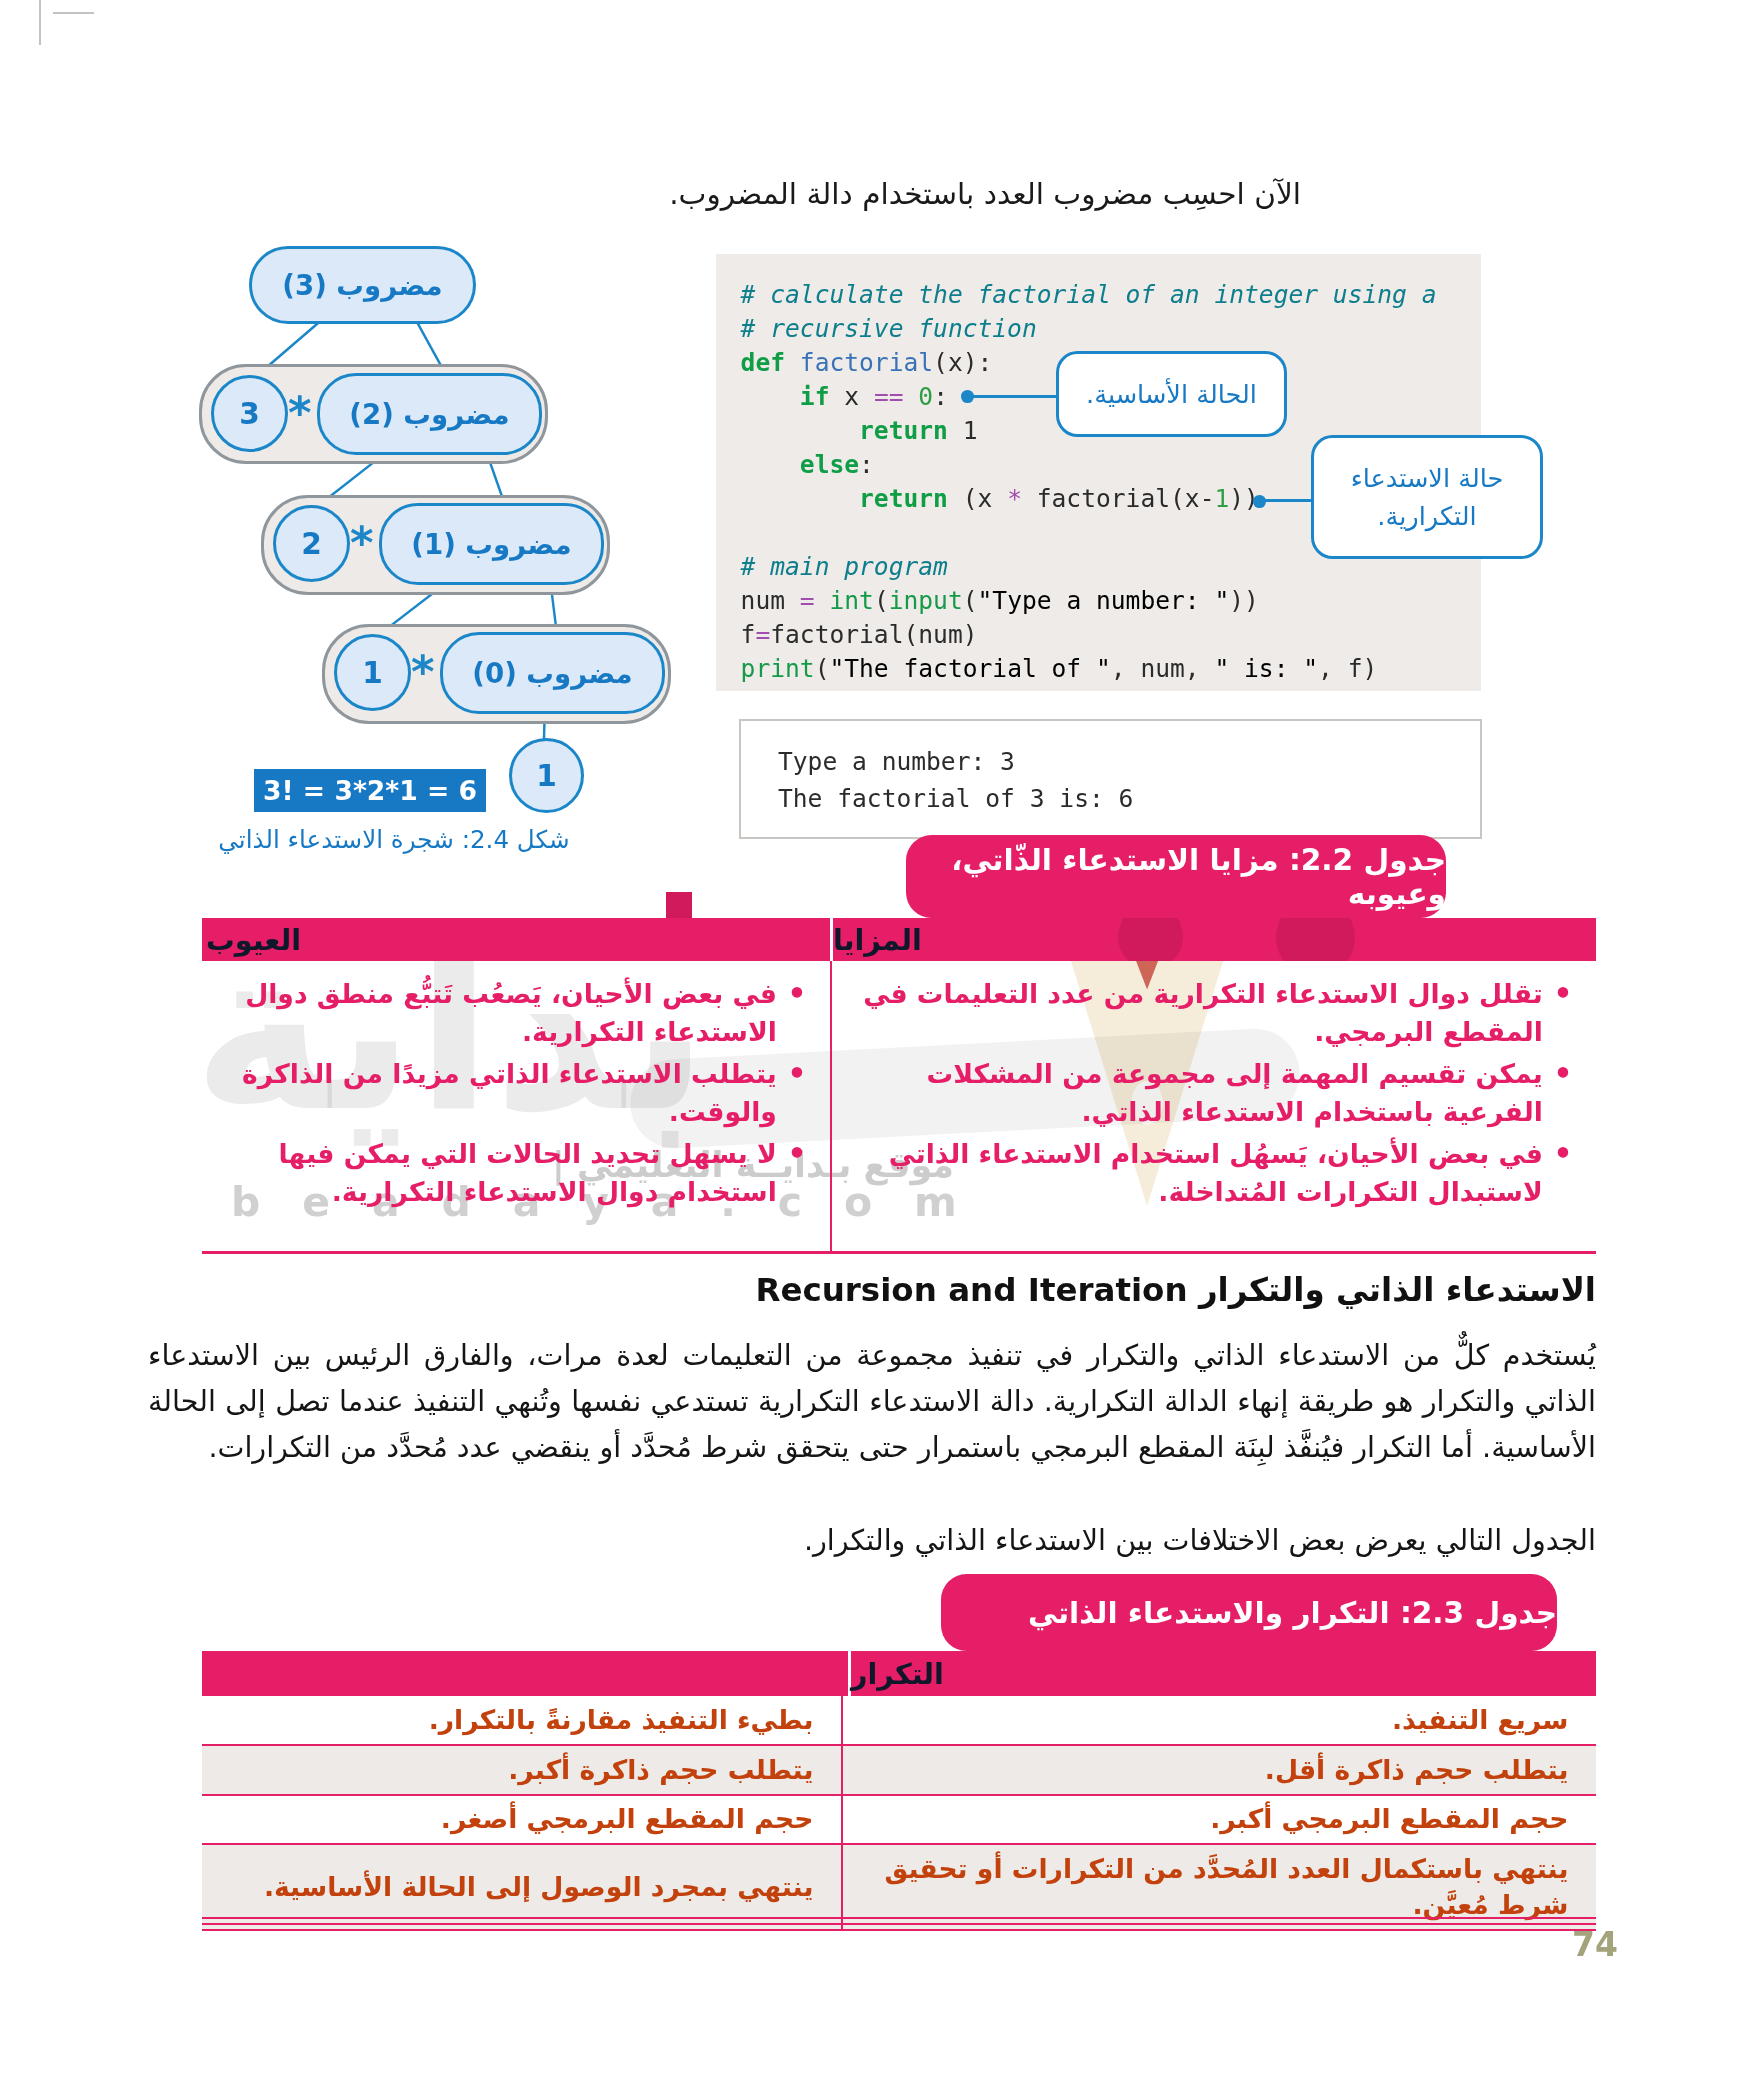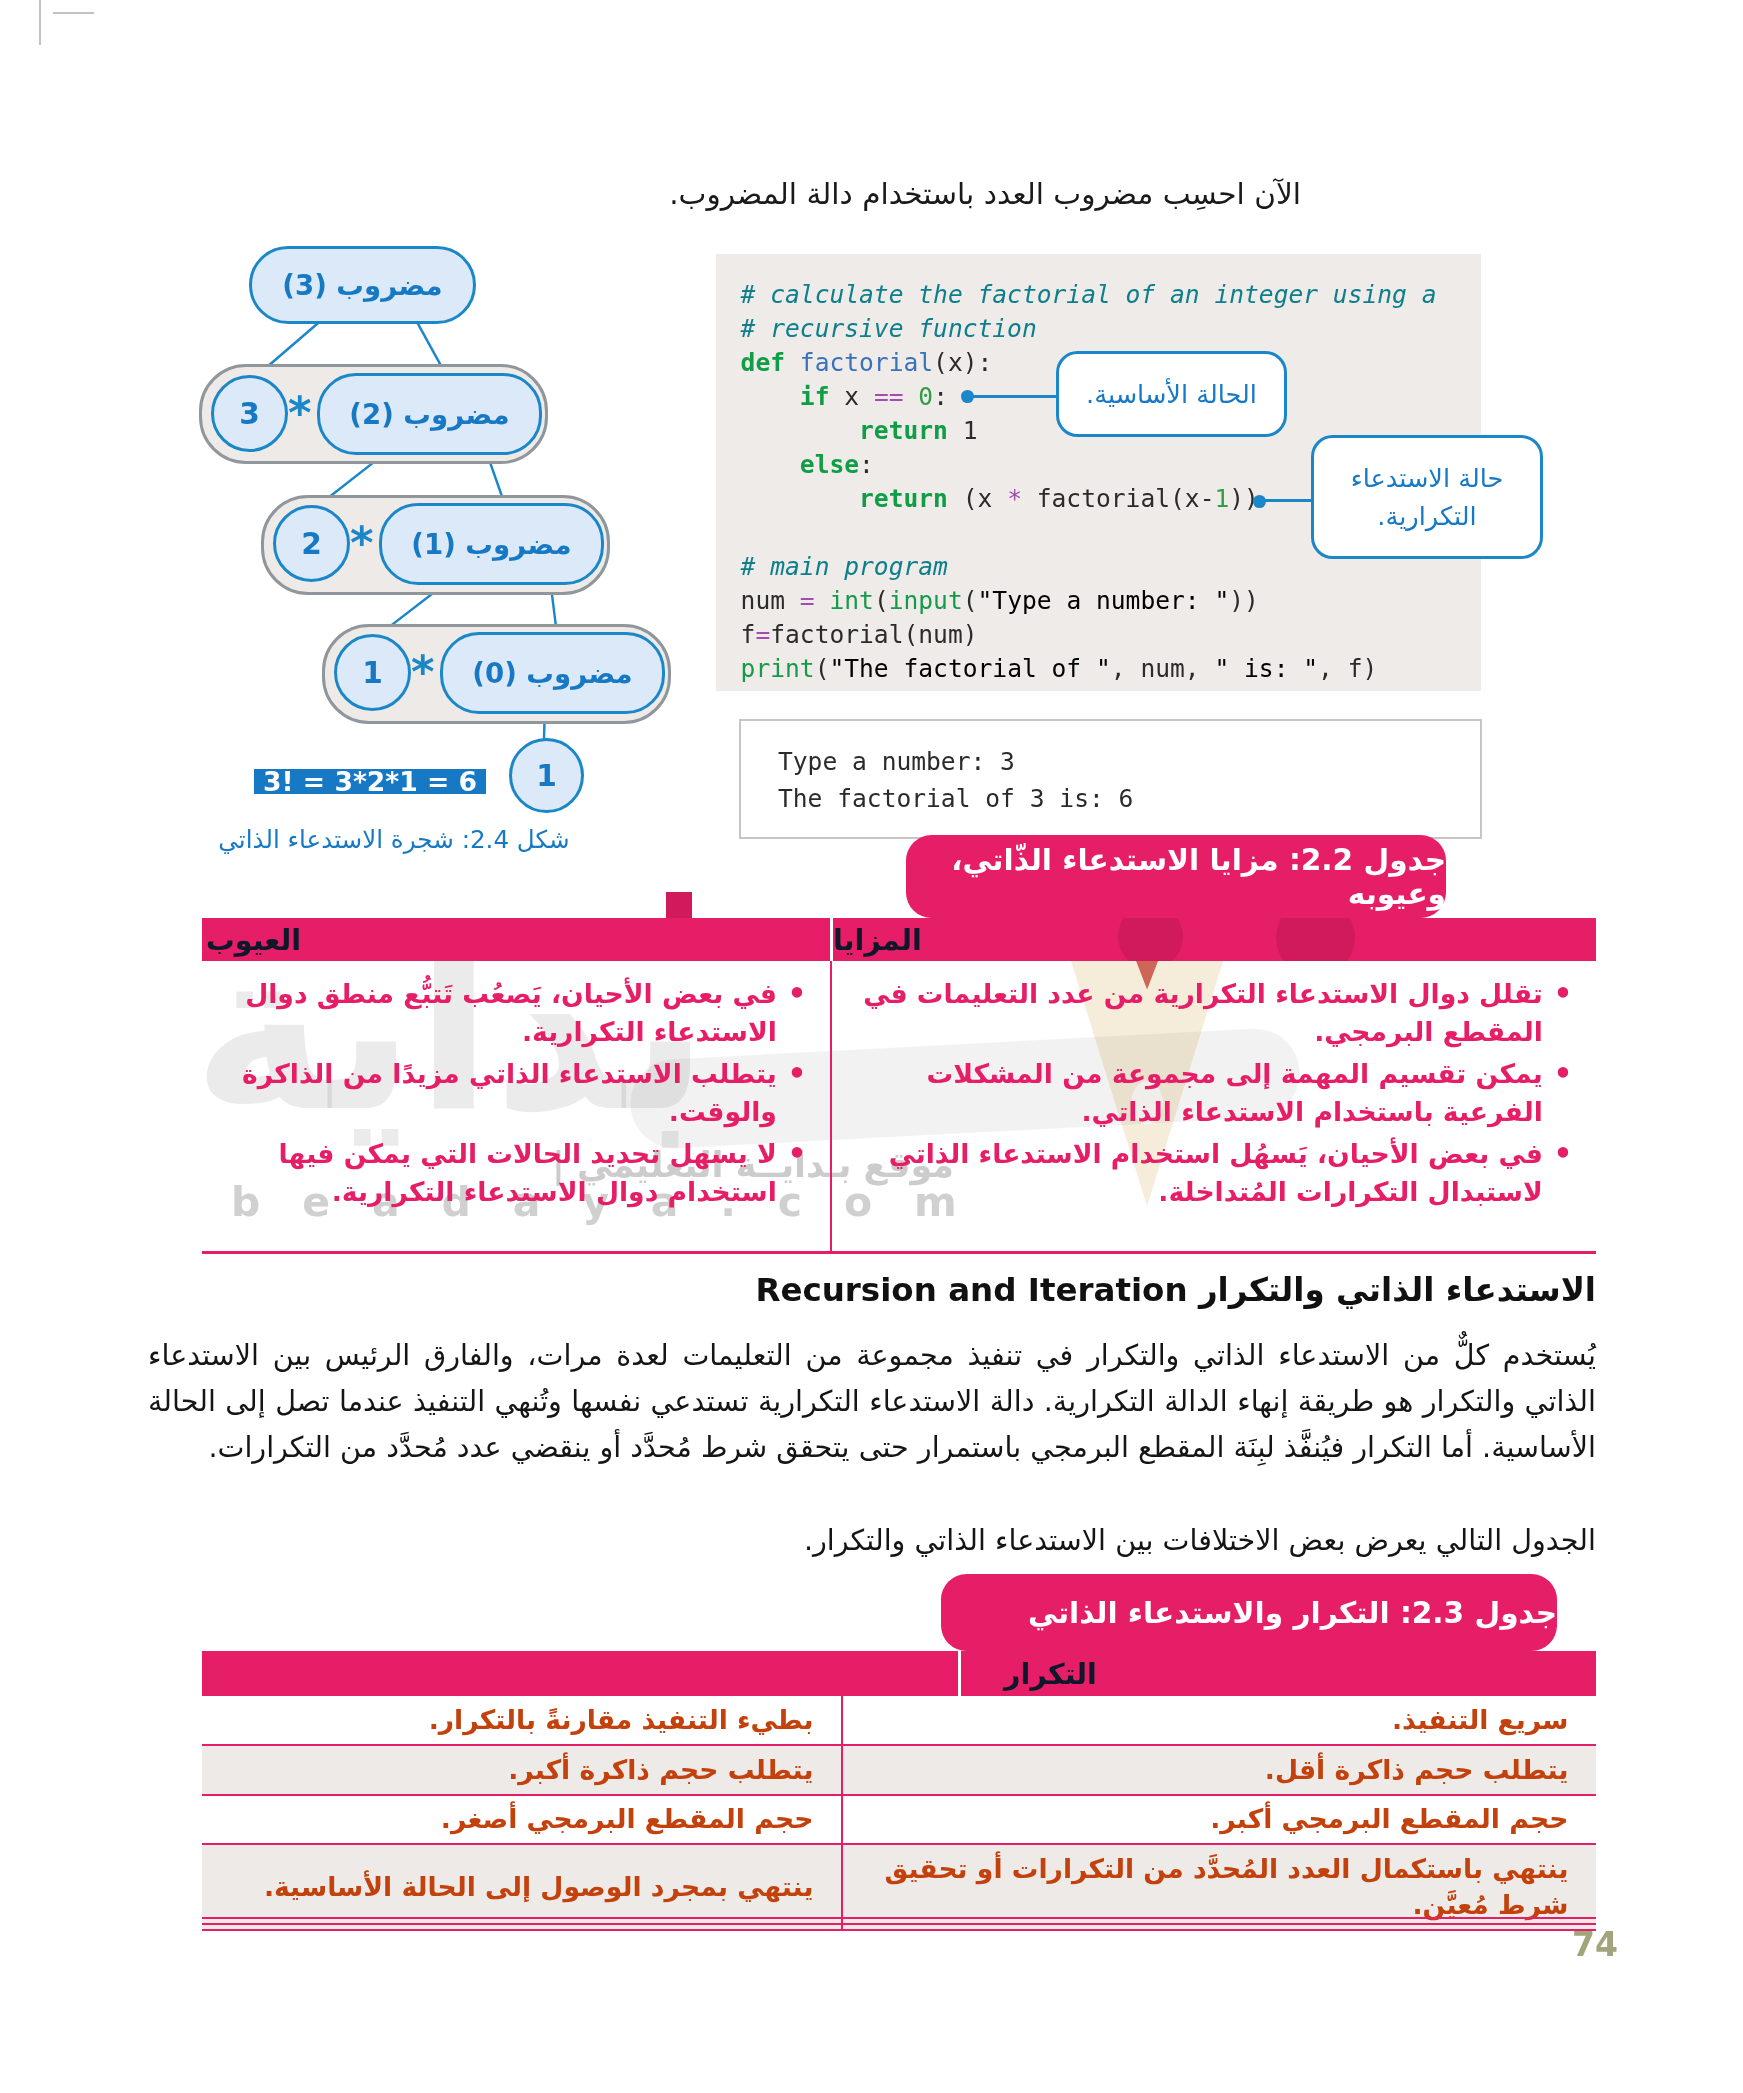--- a/index.html
+++ b/index.html
@@ -16,21 +16,21 @@
 
   
   .tree-svg{left:138px;top:236px;}
   .pill{position:absolute;border:3.4px solid #1b87c9;background:#dbe9f8;border-radius:39px;
         display:flex;align-items:center;justify-content:center;color:#1779c4;font-weight:bold;
         font-size:27.6px;direction:rtl;}
   .gcont{position:absolute;border:3px solid #8f969c;background:#edeae8;border-radius:47px;}
   .ncirc{position:absolute;border:3.4px solid #1b87c9;background:#dbe9f8;border-radius:50%;
          display:flex;align-items:center;justify-content:center;color:#1779c4;font-weight:bold;font-size:29.6px;}
   .star{position:absolute;color:#1b87c9;font-weight:bold;font-size:45px;line-height:1;}
-  .result-box{left:254px;top:769px;width:232px;height:25px;background:#1779c4;color:#fff;
+  .result-box{left:254px;top:769px;width:232px;height:43px;background:#1779c4;color:#fff;
               font-weight:bold;font-size:26.6px;display:flex;align-items:center;justify-content:center;direction:ltr;}
   .fig-caption{left:182px;top:825px;width:424px;text-align:center;color:#1779c4;font-size:24.6px;direction:rtl;}
 
   
   .code-block{left:716px;top:254px;width:765px;height:437px;background:#eeebe8;box-sizing:border-box;
               padding:23.6px 0 0 24.6px;font-family:"DejaVu Sans Mono",monospace;font-size:24.6px;}
   .code-line{height:34px;line-height:34px;white-space:pre;}
   .tok-com{color:#0d7e8c;font-style:italic;}
   .tok-kw{color:#0f9d45;font-weight:bold;}
   .tok-bi{color:#159a49;}
@@ -238,21 +238,21 @@
     <span> </span>
     <span>Recursion and Iteration</span>
   </div>
   <div class="abs sec-par">يُستخدم كلٌّ من الاستدعاء الذاتي والتكرار في تنفيذ مجموعة من التعليمات لعدة مرات، والفارق الرئيس بين الاستدعاء الذاتي والتكرار هو طريقة إنهاء الدالة التكرارية. دالة الاستدعاء التكرارية تستدعي نفسها وتُنهي التنفيذ عندما تصل إلى الحالة الأساسية. أما التكرار فيُنفَّذ لبِنَة المقطع البرمجي باستمرار حتى يتحقق شرط مُحدَّد أو ينقضي عدد مُحدَّد من التكرارات.</div>
   <div class="abs sec-lead">الجدول التالي يعرض بعض الاختلافات بين الاستدعاء الذاتي والتكرار.</div>
 
   <div class="banner" style="left:941px;top:1574px;width:616px;height:77px;font-size:29.6px;">
     <span>جدول 2.3: التكرار والاستدعاء الذاتي</span>
   </div>
   <div class="thead" style="top:1651px;height:45px;">
-    <div class="hc" style="width:638px;border-left:3.9px solid #fff;box-sizing:border-box;padding-left:43px;">
+    <div class="hc" style="width:748px;border-left:3.9px solid #fff;box-sizing:border-box;">
       <span>التكرار</span>
     </div>
   </div>
   <div class="abs t23-body" id="t23-rows">
       <div class="t23-row">
         <div class="t23-cell t23-it">سريع التنفيذ.</div>
         <div class="t23-cell t23-rec">بطيء التنفيذ مقارنةً بالتكرار.</div>
       </div>
       <div class="t23-row">
         <div class="t23-cell t23-it">يتطلب حجم ذاكرة أقل.</div>

